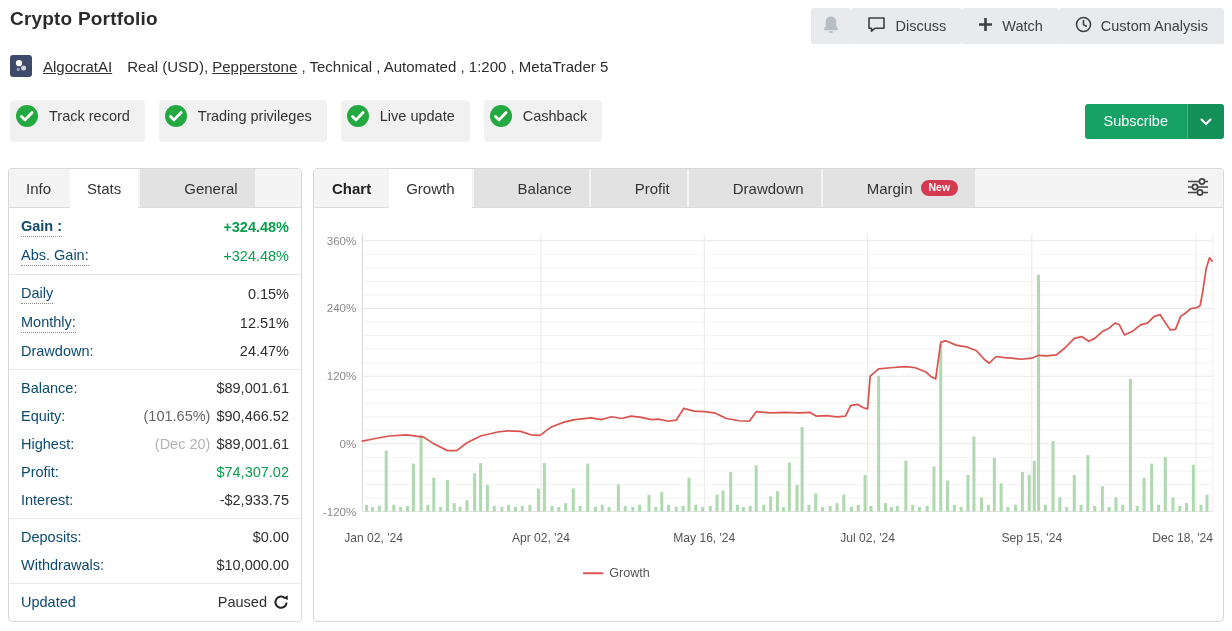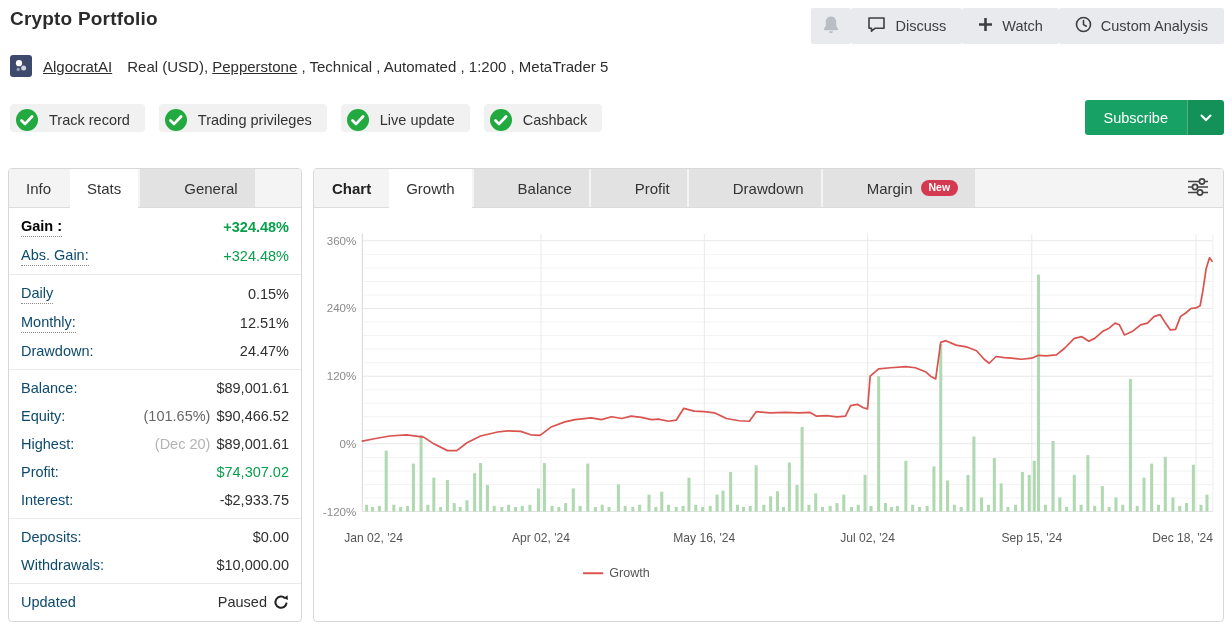--- a/index.html
+++ b/index.html
@@ -16,21 +16,21 @@
 
   
   .subheader{position:absolute;top:55px;left:10px;display:flex;align-items:center;font-size:15px;color:#2e2e2e;}
   .avatar{width:22px;height:22px;margin-right:11px;flex:none;display:inline-flex;}
   a.link{color:#2e2e2e;text-decoration:underline;cursor:pointer;}
   .acct-link{margin-right:15px;}
 
   
   .badge-row{position:absolute;top:100px;left:10px;right:8px;display:flex;align-items:center;}
   .badges{display:flex;gap:14px;flex:1;}
-  .badge{display:flex;align-items:center;gap:10px;background:#f1f1f1;border-radius:4px;padding:4px 15px 0 5px;}
+  .badge{display:flex;align-items:center;gap:10px;background:#f1f1f1;border-radius:4px;padding:4px 15px 14px 5px;}
   .badge-label{font-size:14.5px;color:#333;}
   .subscribe{display:flex;margin-left:auto;}
   .sub-main{background:#18a164;color:#fff;font-size:14.5px;padding:0 19px;height:35px;border:none;
             border-radius:3px 0 0 3px;cursor:pointer;font-family:inherit;}
   .sub-caret{background:#149158;width:37px;height:35px;border:none;border-radius:0 3px 3px 0;cursor:pointer;
              display:flex;align-items:center;justify-content:center;border-left:1px solid rgba(255,255,255,.28);}
 
   
   .main{position:absolute;top:168px;left:8px;right:8px;bottom:9px;display:flex;gap:11px;}
   .panel{background:#fff;border:1px solid #d8d8d8;border-radius:4px;overflow:hidden;}
@@ -50,21 +50,21 @@
   .chart-settings{margin-left:auto;background:none;border:none;cursor:pointer;display:flex;align-items:center;
                   padding:0 14px;}
 
   
   .stat-group{border-bottom:1px solid #e9e9e9;padding:4px 0;}
   .stat-group:last-child{border-bottom:none;}
   .stat-row{display:flex;justify-content:space-between;align-items:center;padding:4px 12px;font-size:14.5px;
             color:#3a3a3a;line-height:20px;}
   .stat-label{color:#0c4a6e;}
   .stat-label.dotted{border-bottom:1px dotted #8a8a8a;cursor:help;}
-  .stat-label.bold{font-weight:700;color:#000000;}
+  .stat-label.bold{font-weight:700;color:#0c4a6e;}
   .stat-value-wrap{display:flex;align-items:center;gap:6px;}
   .stat-value{color:#2f2f2f;text-align:right;}
   .stat-value.green{color:#08a04b;}
   .stat-value.bold{font-weight:700;}
   .prefix{color:#666;}
   .prefix.muted{color:#b3b3b3;}
 
   
   .chart-area{position:absolute;top:39px;left:0;right:0;bottom:0;cursor:crosshair;}
   .chart-area svg{display:block;width:100%;height:100%;}

